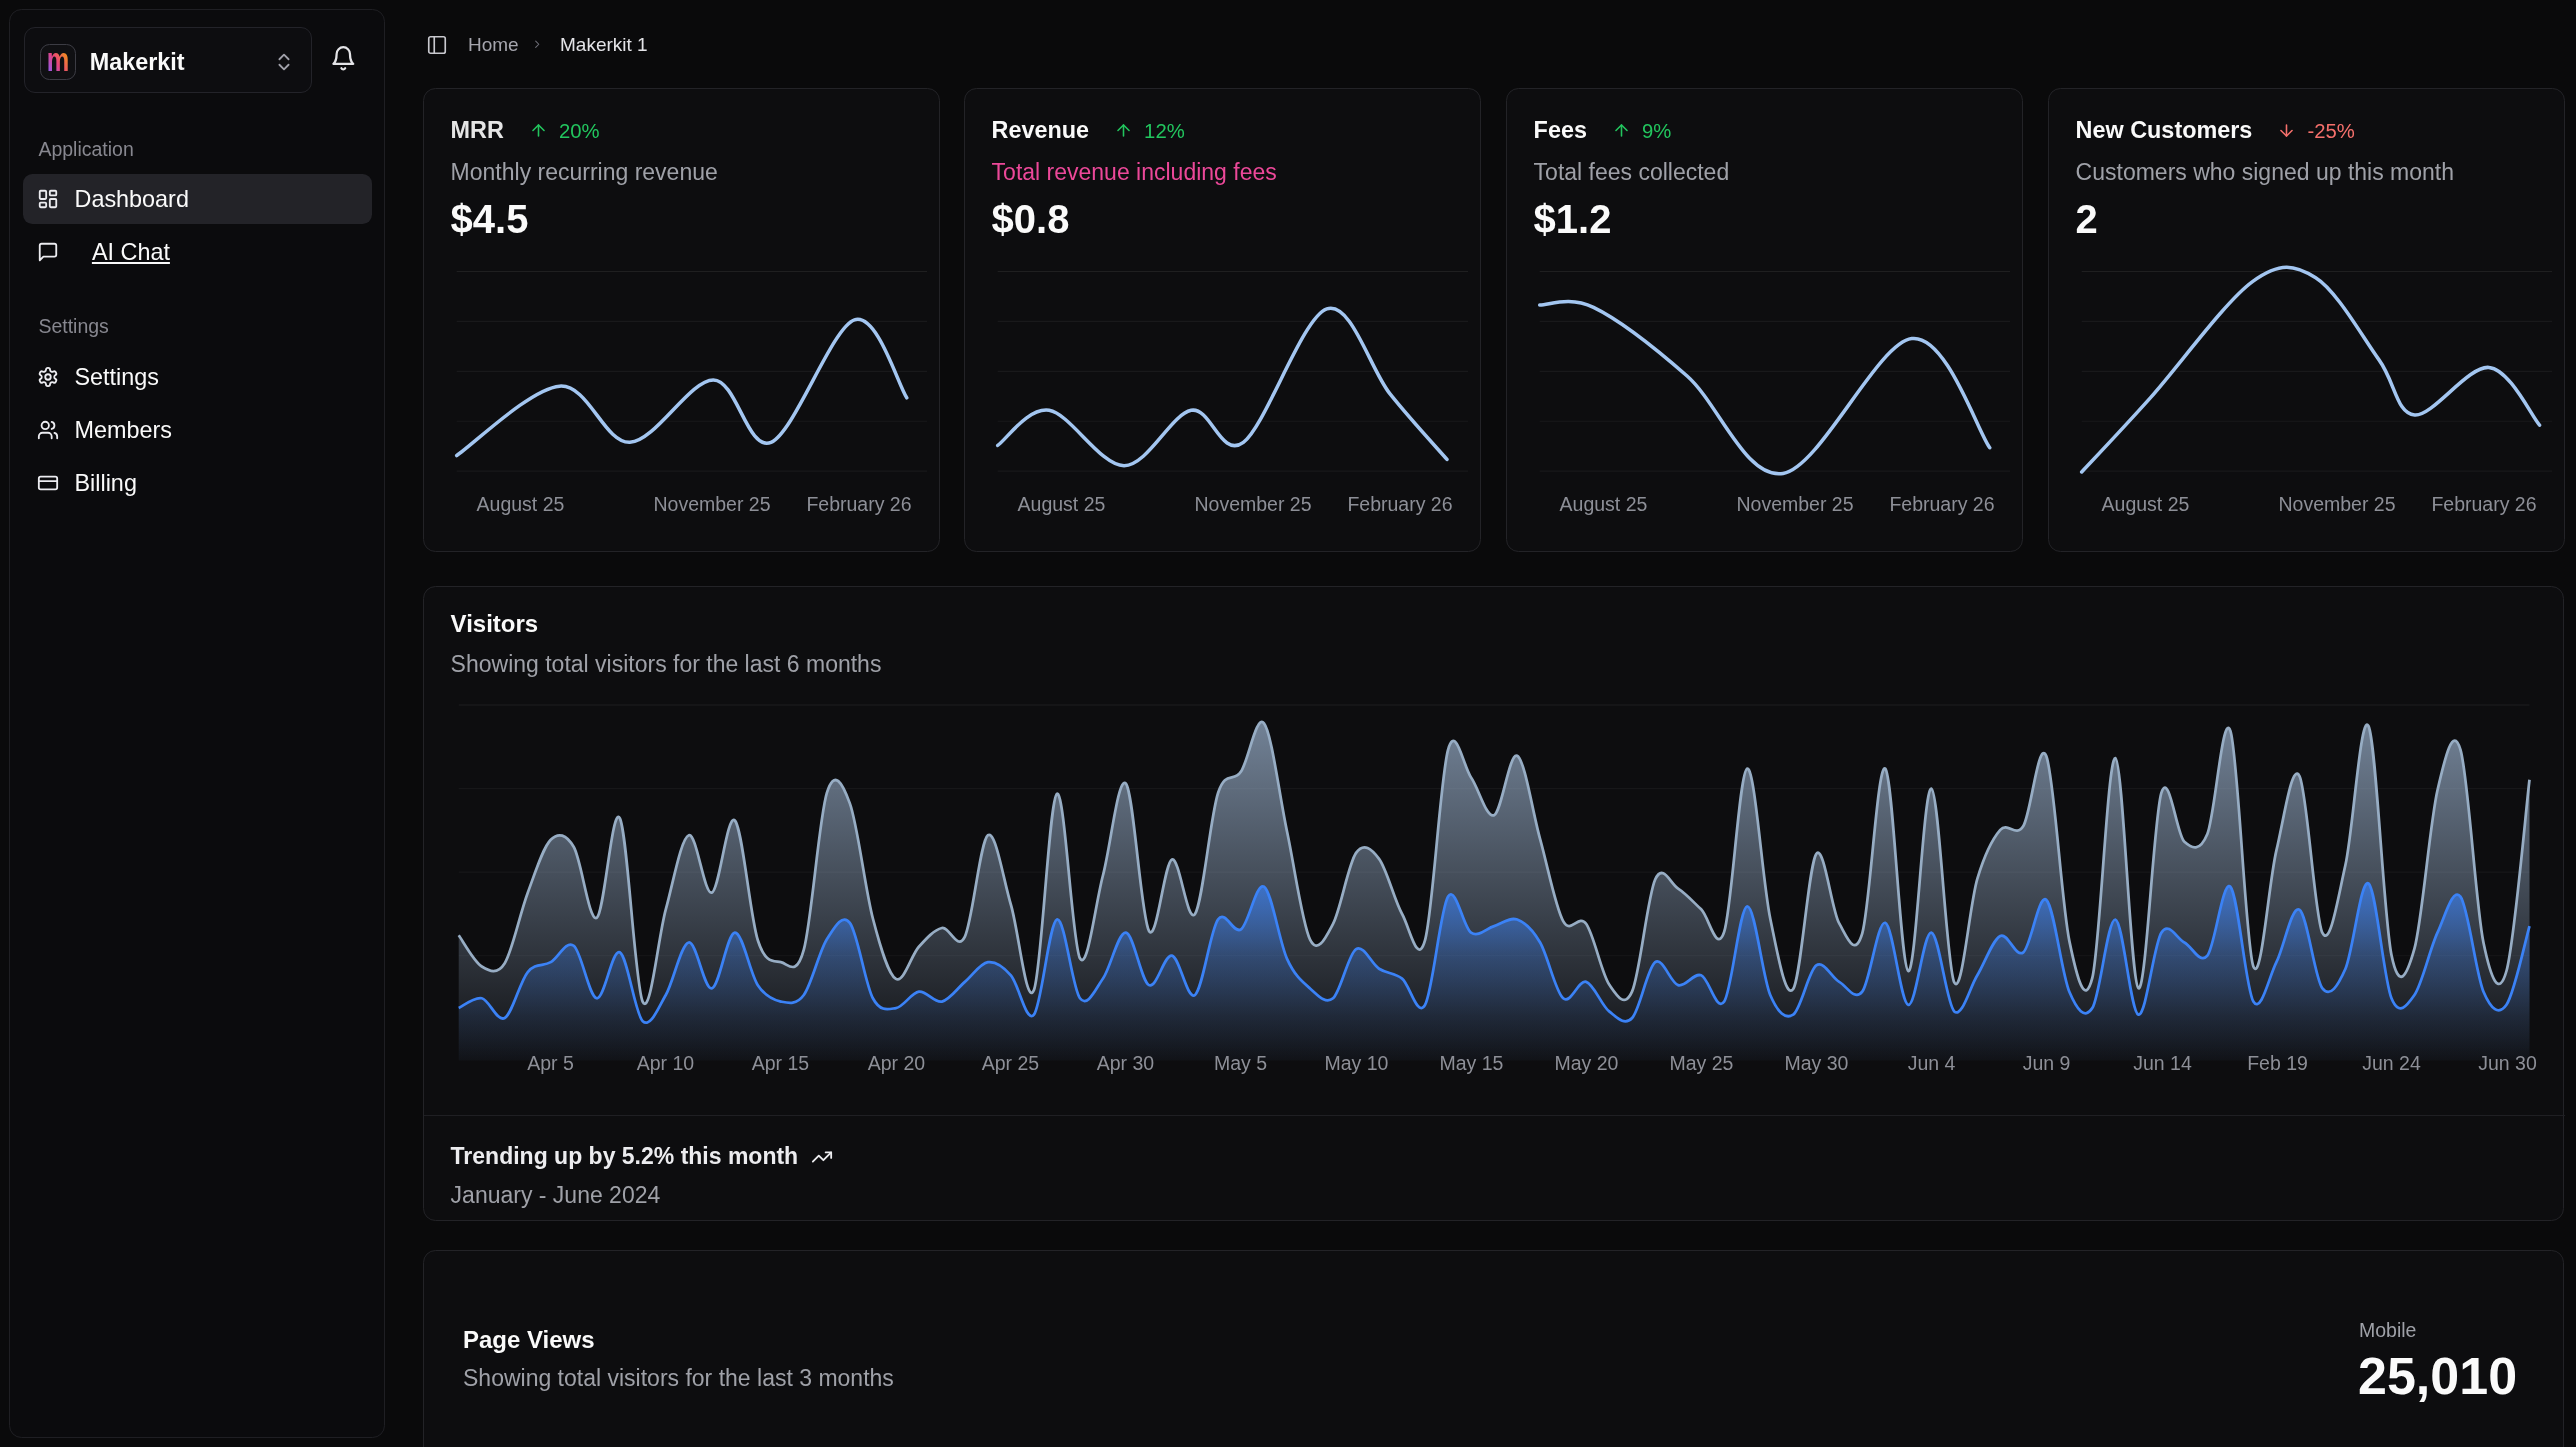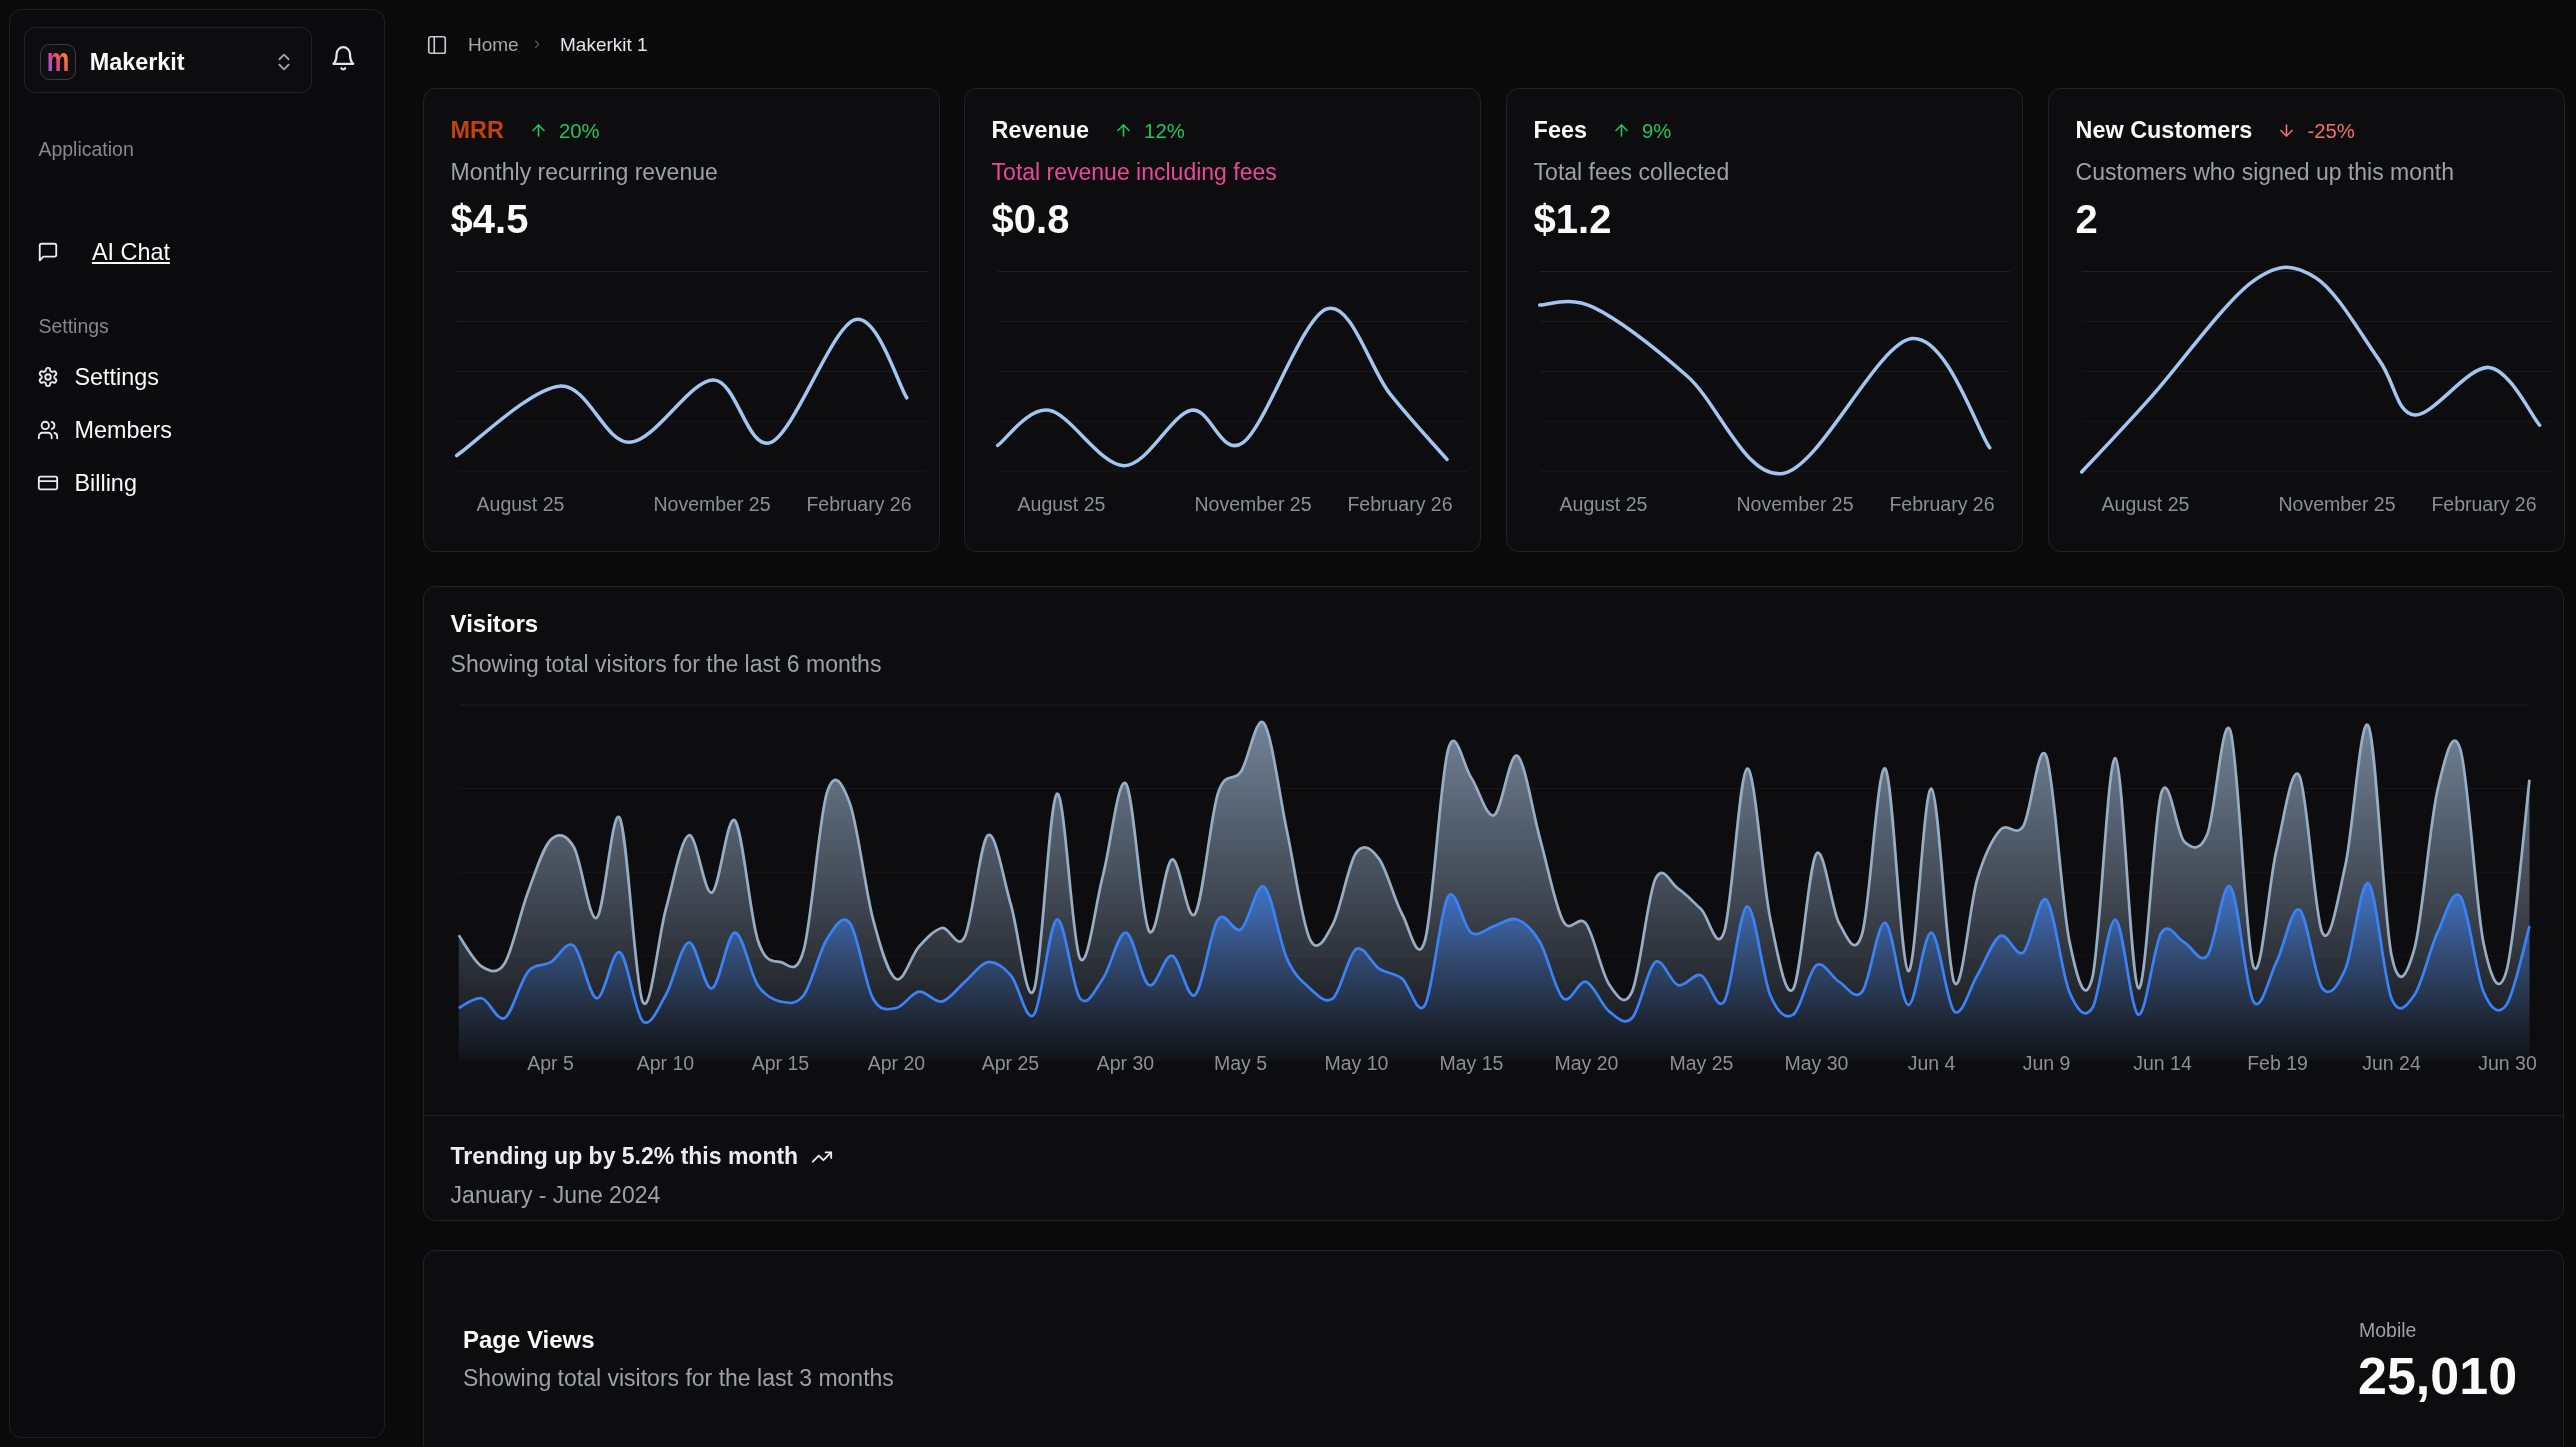--- a/index.html
+++ b/index.html
@@ -31,20 +31,31 @@
         </svg>
       </span>
   </div>
   <div style="position:absolute;left:320px;top:35px;display:flex;">
       <svg width="26.6" height="26.6" viewBox="0 0 24 24" fill="none" stroke="#e4e4e7" stroke-width="2" stroke-linecap="round" stroke-linejoin="round">
         <path d="M6 8a6 6 0 0 1 12 0c0 7 3 9 3 9H3s3-2 3-9"></path>
         <path d="M10.3 21a1.94 1.94 0 0 0 3.4 0"></path>
       </svg>
     </div>
   <div style="position:absolute;left:28px;top:130px;font-size:19.5px;line-height:19.5px;font-weight:500;color:#87878f;">Application</div>
+  <div style="position:absolute;left:12.5px;top:164px;width:349px;height:50px;border-radius:9.4px;background:#232328;display:flex;align-items:center;">
+      <span style="margin-left:14px;display:flex;">
+        <svg width="22" height="22" viewBox="0 0 24 24" fill="none" stroke="#ececf0" stroke-width="2" stroke-linecap="round" stroke-linejoin="round">
+          <rect x="3" y="3" width="7" height="9" rx="1"></rect>
+          <rect x="14" y="3" width="7" height="5" rx="1"></rect>
+          <rect x="14" y="12" width="7" height="9" rx="1"></rect>
+          <rect x="3" y="16" width="7" height="5" rx="1"></rect>
+        </svg>
+      </span>
+      <span style="margin-left:15.6px;font-size:23.4px;color:#fafafa;">Dashboard</span>
+    </div>
   <div style="position:absolute;left:12.5px;top:217px;width:349px;height:50px;border-radius:9.4px;display:flex;align-items:center;">
       <span style="margin-left:14px;display:flex;">
         <svg width="22" height="22" viewBox="0 0 24 24" fill="none" stroke="#ececf0" stroke-width="2" stroke-linecap="round" stroke-linejoin="round">
           <path d="M21 15a2 2 0 0 1-2 2H7l-4 4V5a2 2 0 0 1 2-2h14a2 2 0 0 1 2 2z"></path>
         </svg>
       </span>
       <span style="margin-left:33px;font-size:23.4px;color:#fafafa;text-decoration:underline;">AI Chat</span>
     </div>
   <div style="position:absolute;left:28px;top:307px;font-size:19.5px;line-height:19.5px;font-weight:500;color:#87878f;">Settings</div>
   <div style="position:absolute;left:12.5px;top:342px;width:349px;height:50px;border-radius:9.4px;display:flex;align-items:center;">
@@ -87,21 +98,21 @@
 <div style="position:absolute;left:468px;top:35px;font-size:19px;line-height:19px;color:#a5a5ad;">Home</div>
 <div style="position:absolute;left:531px;top:38px;display:flex;">
     <svg width="12.5" height="12.5" viewBox="0 0 24 24" fill="none" stroke="#71717a" stroke-width="2" stroke-linecap="round" stroke-linejoin="round">
       <path d="m9 18 6-6-6-6"></path>
     </svg>
   </div>
 <div style="position:absolute;left:560px;top:35px;font-size:19px;line-height:19px;color:#e4e4e8;">Makerkit 1</div>
 
 <div class="card" style="left:423px;top:88px;width:517px;height:464px;">
   <div style="position:absolute;left:26.6px;top:30px;display:flex;align-items:center;height:23.4px;">
-    <span style="font-size:23.4px;line-height:23.4px;font-weight:600;color:#c2410c;">MRR</span>
+    <span style="font-size:23.4px;line-height:23.4px;font-weight:600;color:#e5e5e5;">MRR</span>
     <span style="display:flex;align-items:center;gap:11px;margin-left:25px;font-size:20.3px;line-height:20.3px;font-weight:500;color:#22c55e;"><svg width="19" height="19" viewBox="0 0 24 24" fill="none" stroke="#22c55e" stroke-width="2" stroke-linecap="round" stroke-linejoin="round">
           <path d="M12 19V5"></path>
           <path d="m5 12 7-7 7 7"></path>
         </svg>20%</span>
   </div>
   <div style="position:absolute;left:26.6px;top:72px;font-size:23px;line-height:23px;color:#9fa1a8;">Monthly recurring revenue</div>
   <div style="position:absolute;left:26.6px;top:110px;font-size:40px;line-height:40px;font-weight:700;color:#fafafa;">$4.5</div>
   <svg style="position:absolute;left:0;top:170px;" width="517" height="234" viewBox="0 0 661 300" fill="none">
     <line x1="41" y1="16" x2="644" y2="16" stroke="rgba(255,255,255,0.075)" stroke-width="1.5"></line>
       <line x1="41" y1="80" x2="644" y2="80" stroke="rgba(255,255,255,0.05)" stroke-width="1.5"></line>

